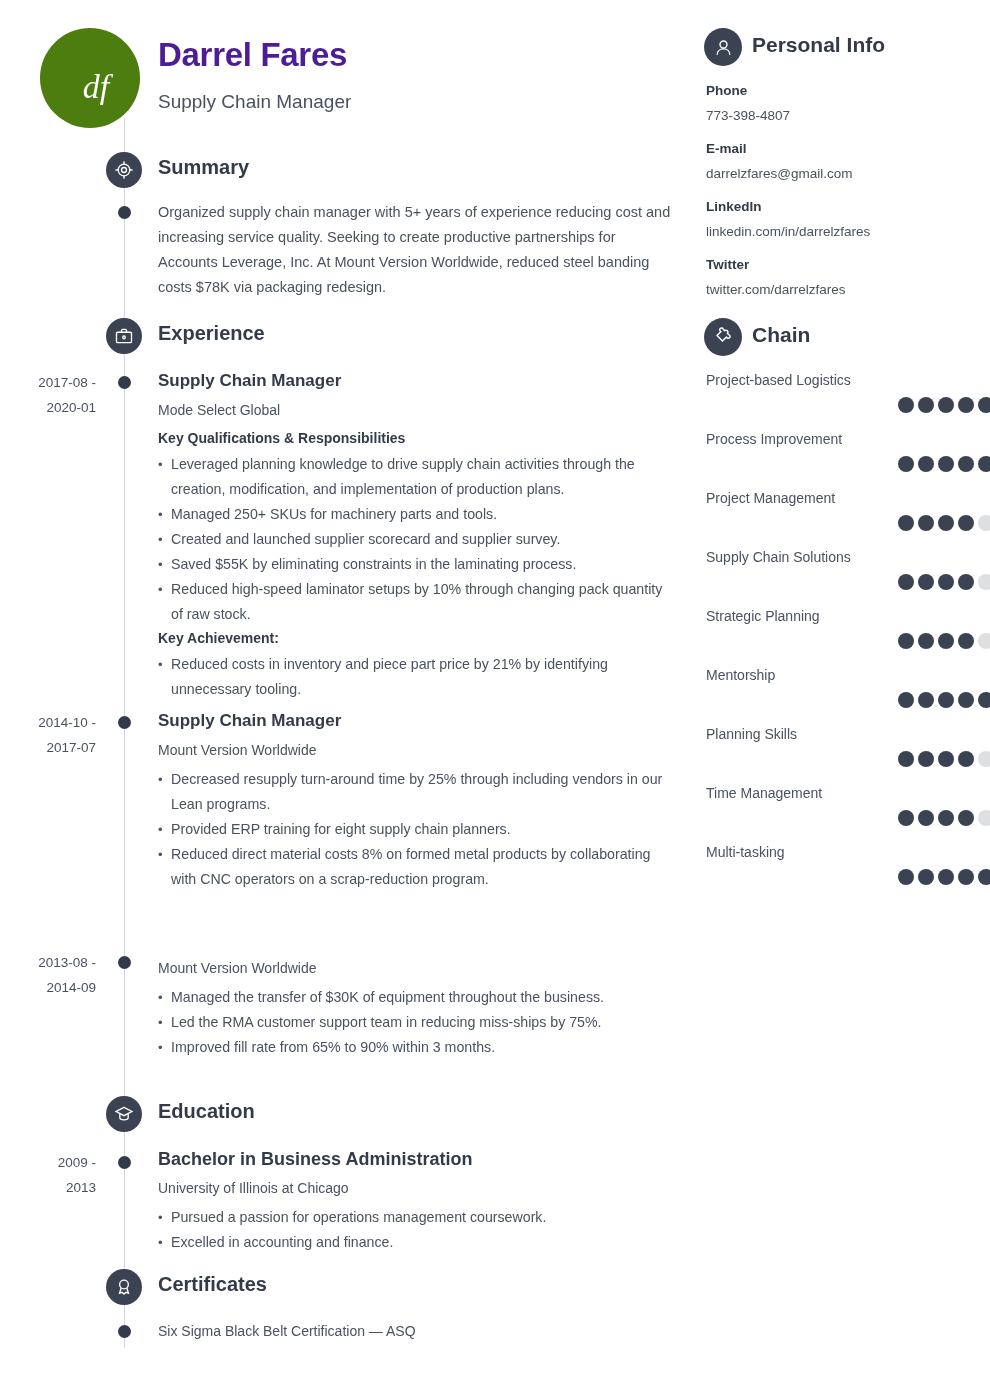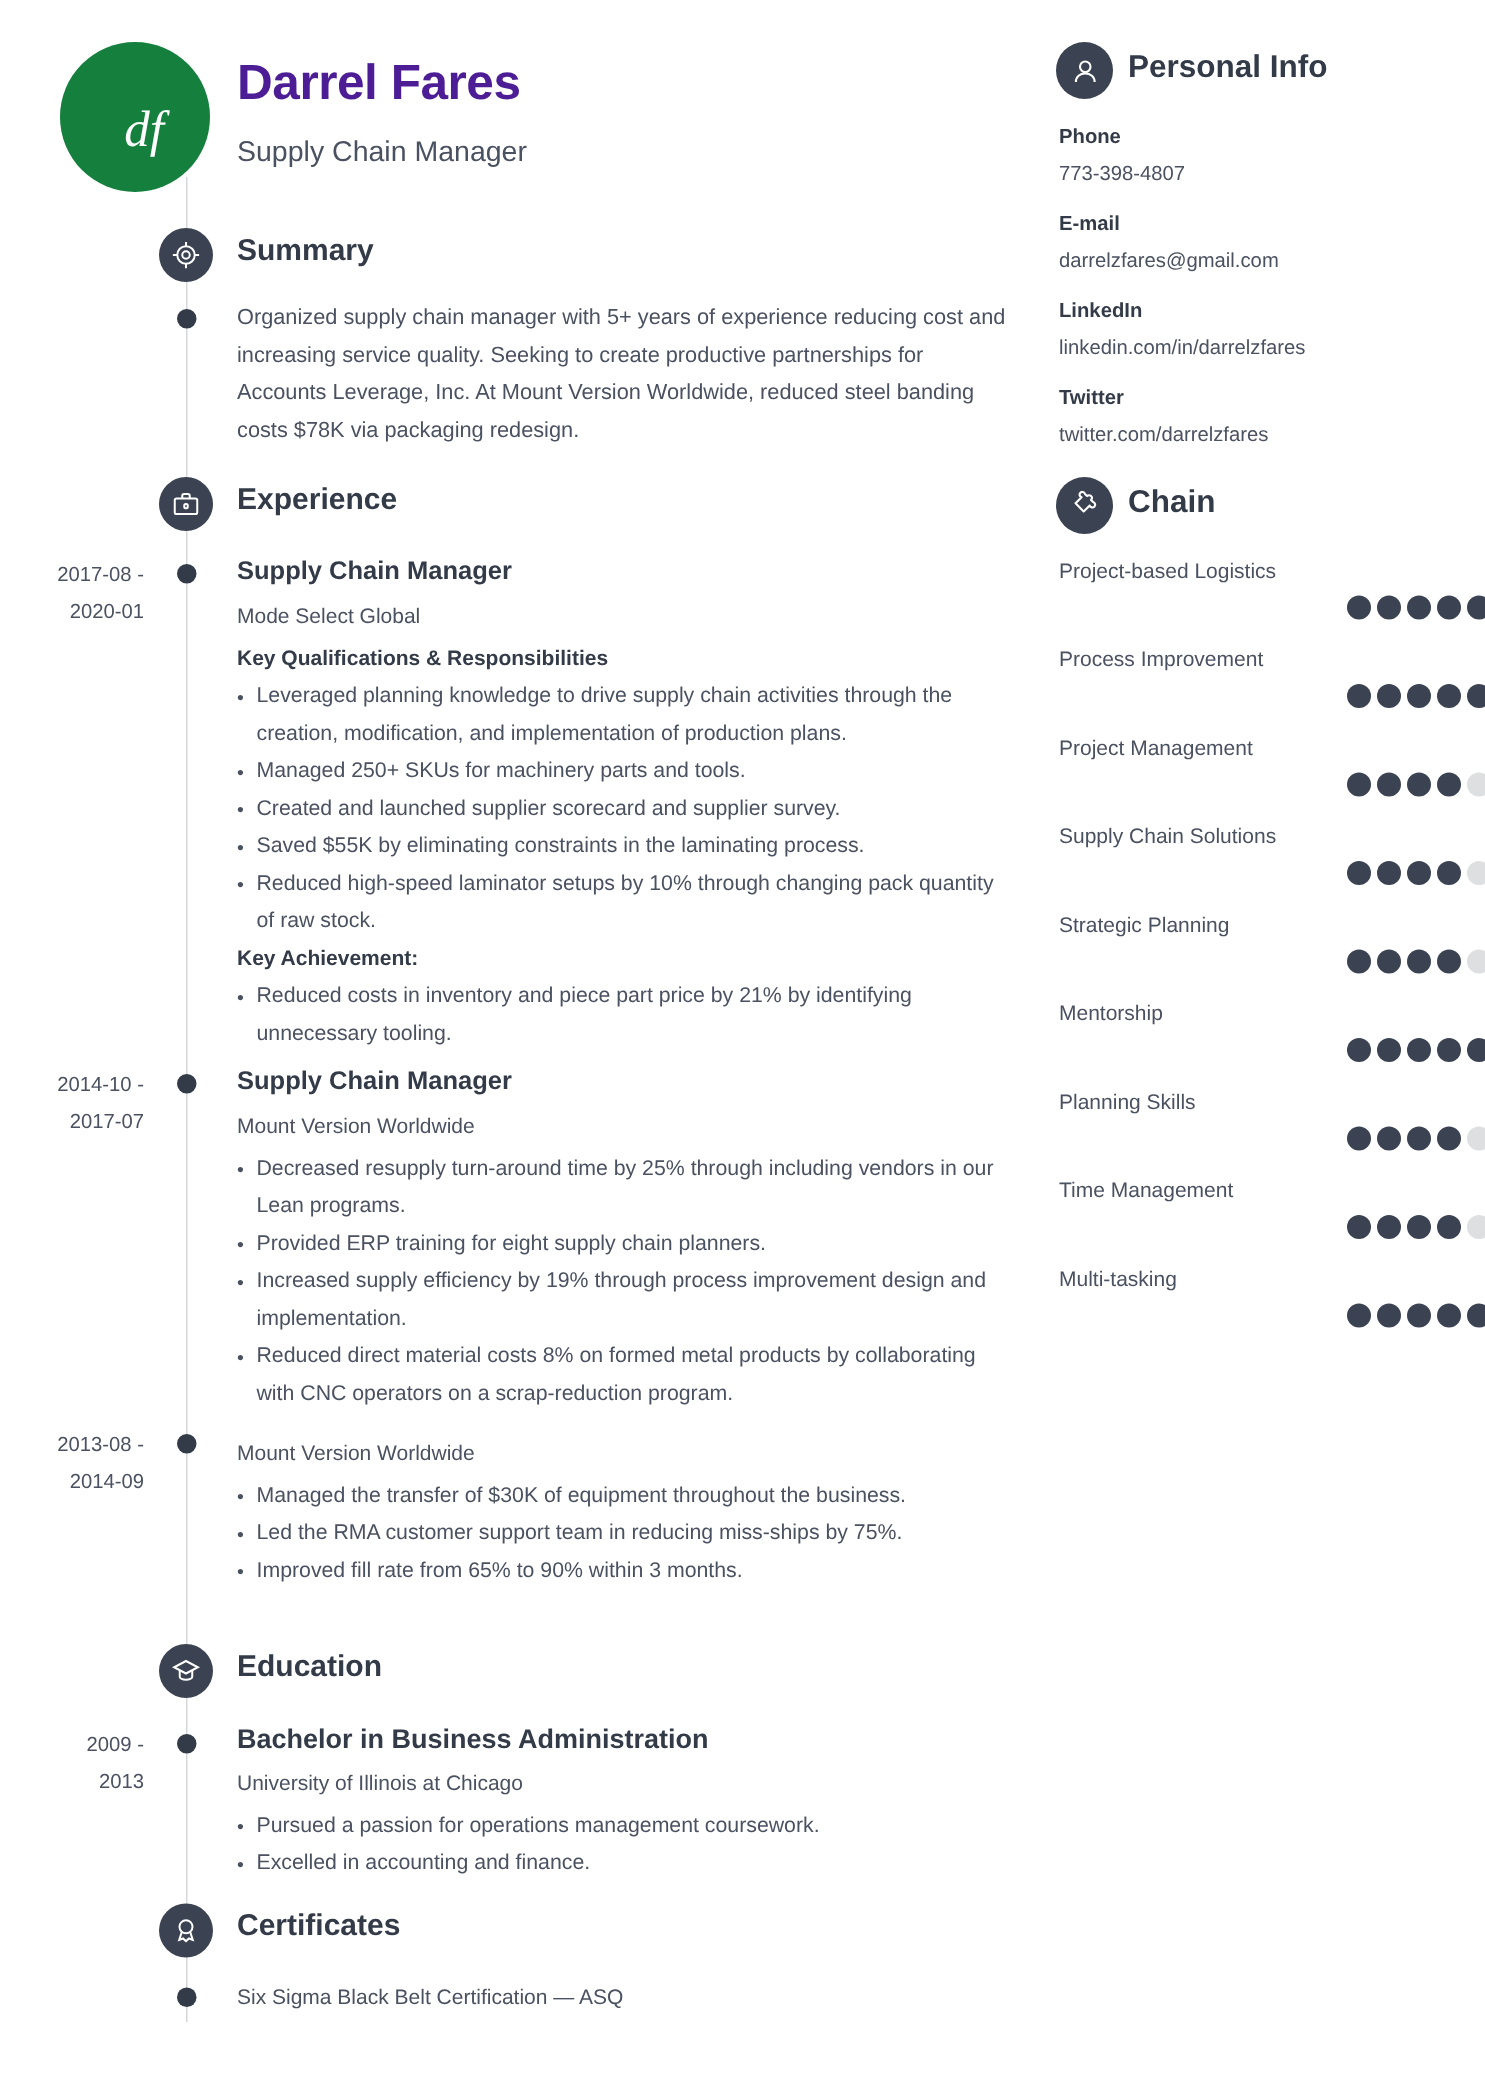--- a/index.html
+++ b/index.html
@@ -50,21 +50,21 @@
     width: 690px;
     height: 140px;
   }
   .avatar {
     position: absolute;
     left: 40px;
     top: 28px;
     width: 100px;
     height: 100px;
     border-radius: 50%;
-    background: #15803d;
+    background: #4d7c0f;
     color: #ffffff;
     display: flex;
     align-items: flex-end;
     justify-content: center;
   }
   .avatar-initials {
     font-family: "Liberation Serif", serif;
     font-style: italic;
     font-size: 34px;
     line-height: 1;
@@ -332,21 +332,20 @@
       <div>2014-10 -</div>
       <div>2017-07</div>
     </div>
     <div class="tl-dot" style="top:716px;"></div>
     <div class="entry" style="top:710px;">
       <div class="entry-title">Supply Chain Manager</div>
       <div class="entry-sub">Mount Version Worldwide</div>
       <ul class="bullets" style="margin-top:6px;">
         <li>Decreased resupply turn-around time by 25% through including vendors in our Lean programs.</li>
         <li>Provided ERP training for eight supply chain planners.</li>
-        <li>Increased supply efficiency by 19% through process improvement design and implementation.</li>
         <li>Reduced direct material costs 8% on formed metal products by collaborating with CNC operators on a scrap-reduction program.</li>
       </ul>
     </div>
 
     <div class="date-range" style="top:950px;">
       <div>2013-08 -</div>
       <div>2014-09</div>
     </div>
     <div class="tl-dot" style="top:956px;"></div>
     <div class="entry" style="top:950px;">

